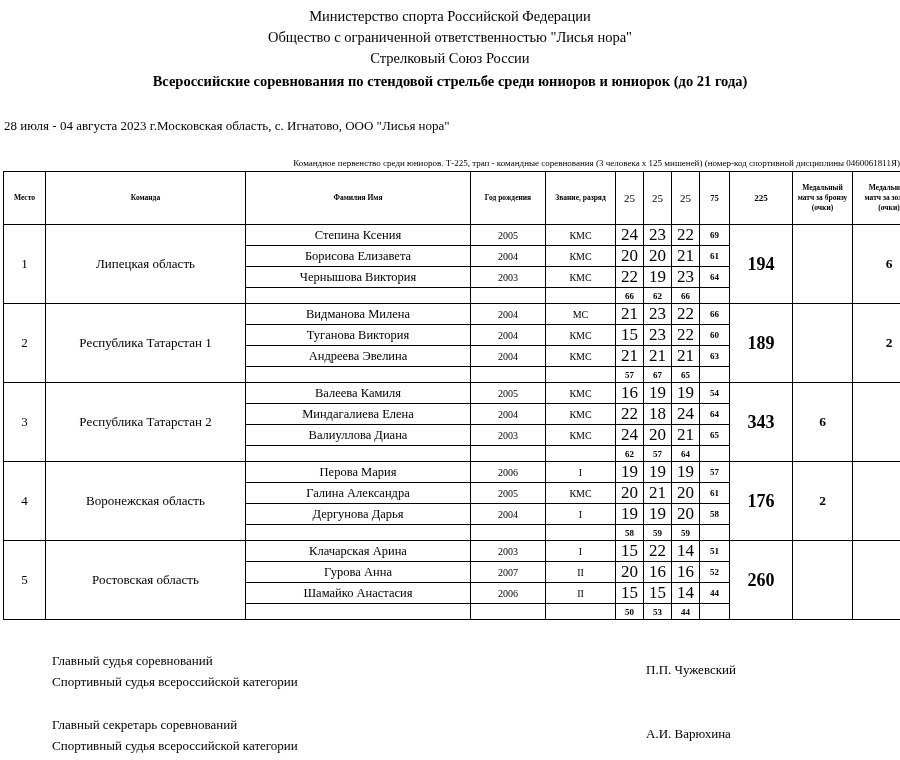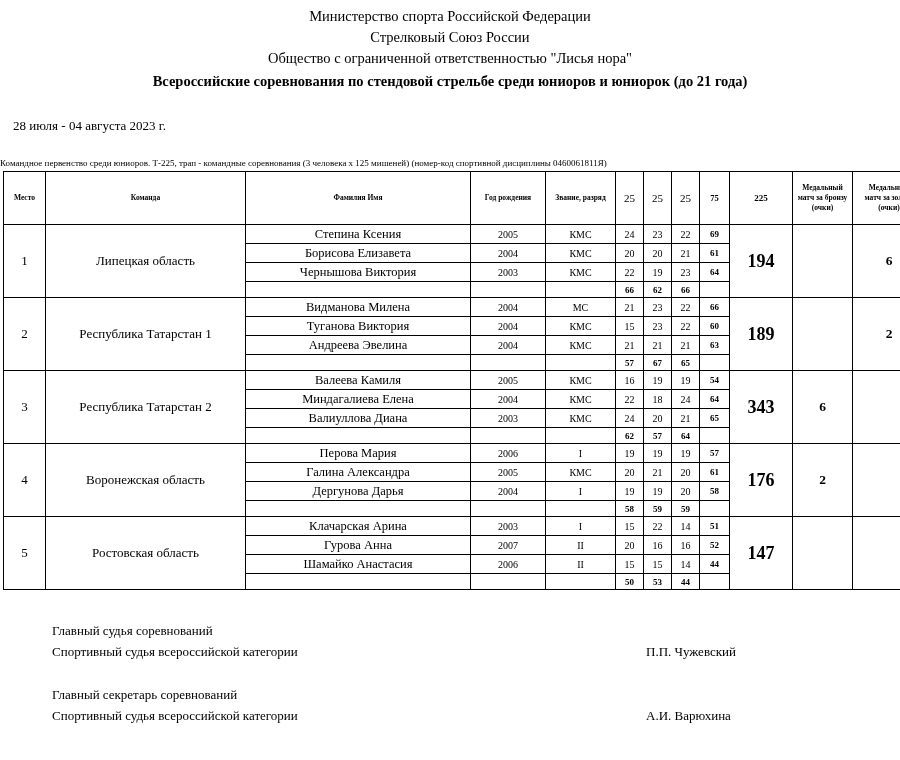--- a/index.html
+++ b/index.html
@@ -39,28 +39,28 @@
   .header .line.ekp {
     font-weight: bold;
     font-size: 13.5px;
     padding-top: 3px;
   }
 
   
   .meta {
     display: flex;
     align-items: baseline;
-    padding: 26px 6px 0 13px;
+    padding: 26px 6px 0 4px;
     font-size: 13px;
   }
   .meta .right { text-align: right; }
 
   
   .caption {
-    text-align: left;
+    text-align: right;
     font-size: 9px;
     padding: 24px 0 3px 0;
     white-space: nowrap;
   }
 
   
   .table-wrap {
     padding: 0 3px;
   }
   table.results {
@@ -119,21 +119,21 @@
     padding-left: 4px;
     font-size: 12.5px;
     height: 18px;
   }
   td.year, td.rank {
     font-size: 10px;
     height: 18px;
     border-radius: 9px;
   }
   td.score {
-    font-size: 10px;
+    font-size: 17px;
   }
   td.sub75 {
     font-size: 9px;
     font-weight: bold;
   }
   td.subtotal {
     font-size: 9px;
     font-weight: bold;
     height: 15px;
   }
@@ -157,39 +157,40 @@
   .sig-block {
     margin-bottom: 22px;
     position: relative;
   }
   .sig-block .sig-line {
     line-height: 21px;
   }
   .sig-block .sig-name {
     position: absolute;
     left: 594px;
-    bottom: 0;
+    bottom: 12px;
     line-height: 21px;
     white-space: nowrap;
   }
 </style>
 </head>
 <body>
 
 <div class="page">
 
   <div class="header">
     <div class="line">Министерство спорта Российской Федерации</div>
+    <div class="line">Общество с ограниченной ответственностью "Лисья нора"</div>
     <div class="line">Стрелковый Союз России</div>
-    <div class="line">Общество с ограниченной ответственностью "Лисья нора"</div>
     <div class="line title">Всероссийские соревнования по стендовой стрельбе среди юниоров и юниорок (до 21 года)</div>
   </div>
 
   <div class="meta">
     <div class="left">28 июля - 04 августа 2023 г.</div>
+    <div class="right">Московская область, с. Игнатово, ООО "Лисья нора"</div>
   </div>
 
   <div class="caption">Командное первенство среди юниоров. Т-225, трап - командные соревнования (3 человека х 125 мишеней) (номер-код спортивной дисциплины 0460061811Я)</div>
 
   <div class="table-wrap">
     <table class="results">
       <colgroup>
         <col class="c-place">
           <col class="c-team">
           <col class="c-name">
@@ -395,21 +396,21 @@
           <tr>
             <td class="place" rowspan="4">5</td>
             <td class="team" rowspan="4">Ростовская область</td>
             <td class="athlete">Клачарская Арина</td>
             <td class="year">2003</td>
             <td class="rank">I</td>
             <td class="score">15</td>
             <td class="score">22</td>
             <td class="score">14</td>
             <td class="sub75">51</td>
-            <td class="total225" rowspan="4">147</td>
+            <td class="total225" rowspan="4">260</td>
             <td class="medal" rowspan="4"></td>
             <td class="medal" rowspan="4"></td>
           </tr>
           <tr>
             <td class="athlete">Гурова Анна</td>
             <td class="year">2007</td>
             <td class="rank">II</td>
             <td class="score">20</td>
             <td class="score">16</td>
             <td class="score">16</td>

